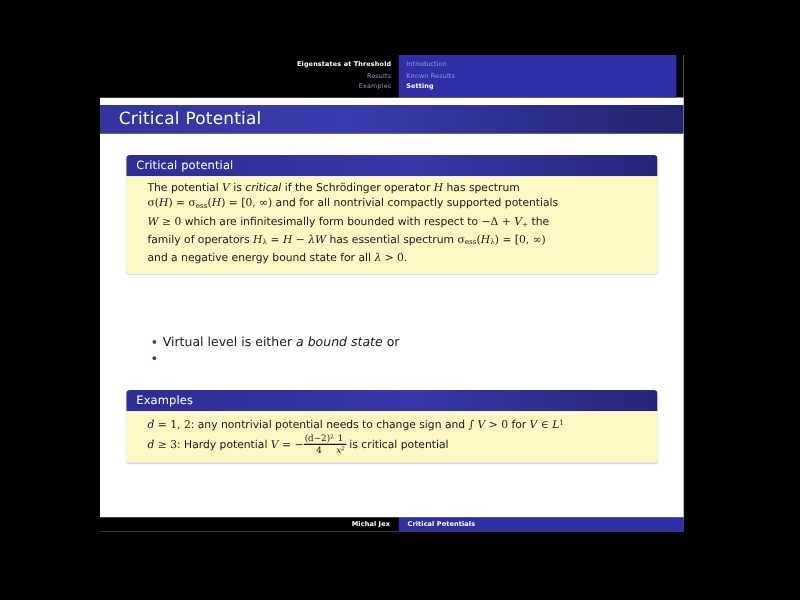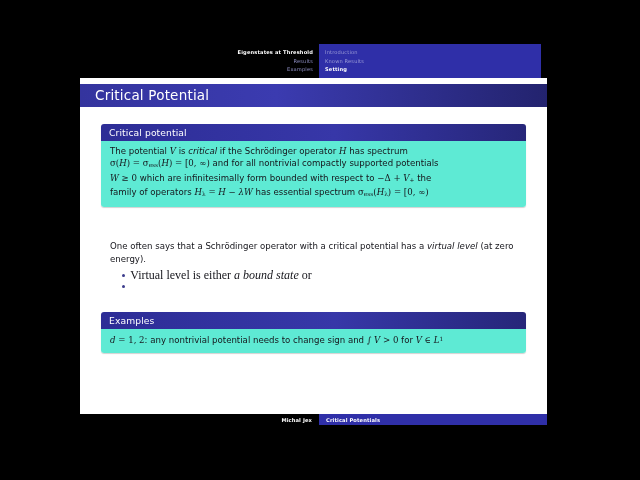--- a/index.html
+++ b/index.html
@@ -103,23 +103,23 @@
   }
   .block-title {
     background: linear-gradient(to right, #2d2d96 0%, #3737a8 55%, #262679 100%);
     color: #ffffff;
     font-size: 9.2px;
     line-height: 13.5px;
     padding: 1.5px 0 1.5px 8px;
     letter-spacing: 0.1px;
   }
   .block-body {
-    background: #5eead4;
+    background: #fef9c3;
     color: #15151b;
-    padding: 4px 9px 6px 9px;
+    padding: 4px 9px 6px 17px;
     font-size: 8.6px;
     line-height: 12.4px;
   }
   #block-critical { top: 80px; }
   #block-examples { top: 268px; }
 
   .para { margin: 0; }
   .mathline { white-space: nowrap; }
   .it { font-style: italic; }
 
@@ -133,24 +133,23 @@
     line-height: 12.6px;
     color: #15151b;
   }
 
   
   .bullets {
     position: absolute;
     left: 42px;
     top: 225px;
     width: 400px;
-    font-size: 12px;
+    font-size: 10px;
     line-height: 12.6px;
     color: #15151b;
-    font-family: Liberation Serif, serif;
   }
   .bullet-row {
     display: flex;
     align-items: baseline;
     margin-bottom: 5px;
   }
   .bullet-dot {
     width: 3.2px;
     height: 3.2px;
     border-radius: 50%;
@@ -253,39 +252,40 @@
       <div class="block-title">Critical potential</div>
       <div class="block-body">
         <div class="para mathline"><span>The potential </span><span class="mi">V</span><span> is </span><span class="it">critical</span><span> if the Schrödinger operator </span><span class="mi">H</span><span> has spectrum</span></div>
 
         <div class="para mathline"><span class="mn">σ(</span><span class="mi">H</span><span class="mn">)&nbsp;=&nbsp;</span><span class="mn">σ</span><span class="sub">ess</span><span class="mn">(</span><span class="mi">H</span><span class="mn">)&nbsp;=&nbsp;[0,&nbsp;∞)</span> and for all nontrivial compactly supported potentials</div>
 
         <div class="para mathline"><span class="mi">W</span><span class="mn">&nbsp;≥&nbsp;0</span> which are infinitesimally form bounded with respect to <span class="mn">−Δ&nbsp;+&nbsp;</span><span class="mi">V</span><span class="sub">+</span> the</div>
 
         <div class="para mathline">family of operators <span class="mi">H</span><span class="sub mi">λ</span><span class="mn">&nbsp;=&nbsp;</span><span class="mi">H</span><span class="mn">&nbsp;−&nbsp;</span><span class="mi">λW</span> has essential spectrum <span class="mn">σ</span><span class="sub">ess</span><span class="mn">(</span><span class="mi">H</span><span class="sub mi">λ</span><span class="mn">)&nbsp;=&nbsp;[0,&nbsp;∞)</span></div>
 
-      </div>
-    </div>
-
-    <div class="free-text"><span>One often says that a Schrödinger operator with a critical potential has a </span><span class="it">virtual level</span><span> (at zero energy).</span></div>
+        <div class="para mathline">and a negative energy bound state for all <span class="mi">λ</span><span class="mn">&nbsp;&gt;&nbsp;0</span>.</div>
+      </div>
+    </div>
+
 
     <div class="bullets">
       <div class="bullet-row">
         <span class="bullet-dot"></span>
         <span><span>Virtual level is either </span><span class="it">a bound state</span><span> or</span></span>
       </div>
       <div class="bullet-row">
         <span class="bullet-dot"></span>
       </div>
     </div>
 
     <div class="block" id="block-examples">
       <div class="block-title">Examples</div>
       <div class="block-body">
         <div class="ex-line"><span class="mi">d</span><span class="mn">&nbsp;=&nbsp;1,&nbsp;2</span>: any nontrivial potential needs to change sign and <span class="mn">∫</span>&nbsp;<span class="mi">V</span><span class="mn">&nbsp;&gt;&nbsp;0</span> for <span class="mi">V</span><span class="mn">&nbsp;∈&nbsp;</span><span class="mi">L</span><span class="sup">1</span></div>
+        <div class="ex-line"><span class="mi">d</span><span class="mn">&nbsp;≥&nbsp;3</span>: Hardy potential <span class="mi">V</span><span class="mn">&nbsp;=&nbsp;−</span><span class="frac"><span class="num mn">(d−2)²</span><span class="den mn">4</span></span><span class="frac"><span class="num mn">1</span><span class="den mi">x²</span></span><span> is critical potential</span></div>
       </div>
     </div>
 
     <div class="footer">
       <div class="foot-left">Michal Jex</div>
       <div class="foot-right">Critical Potentials</div>
     </div>
 
   </div>
 </div>

